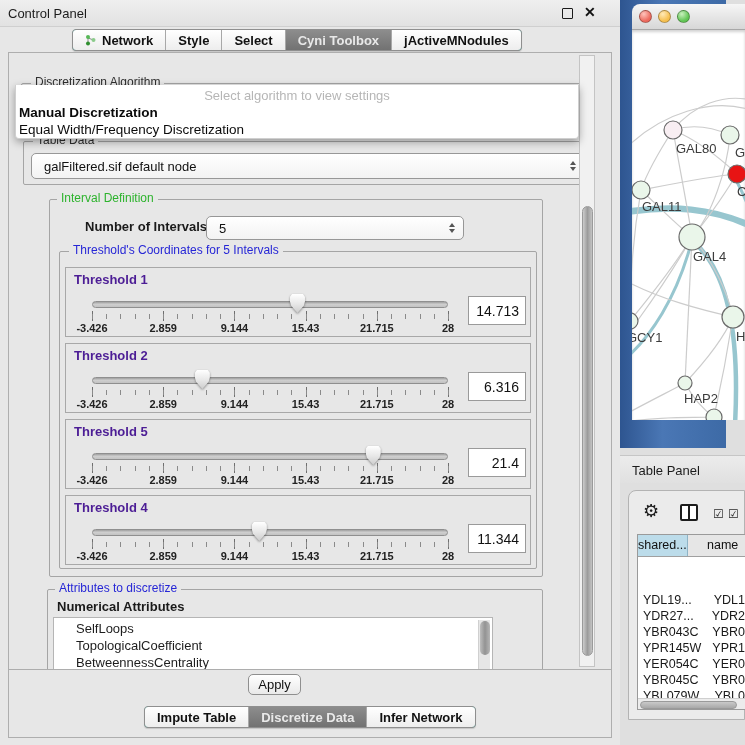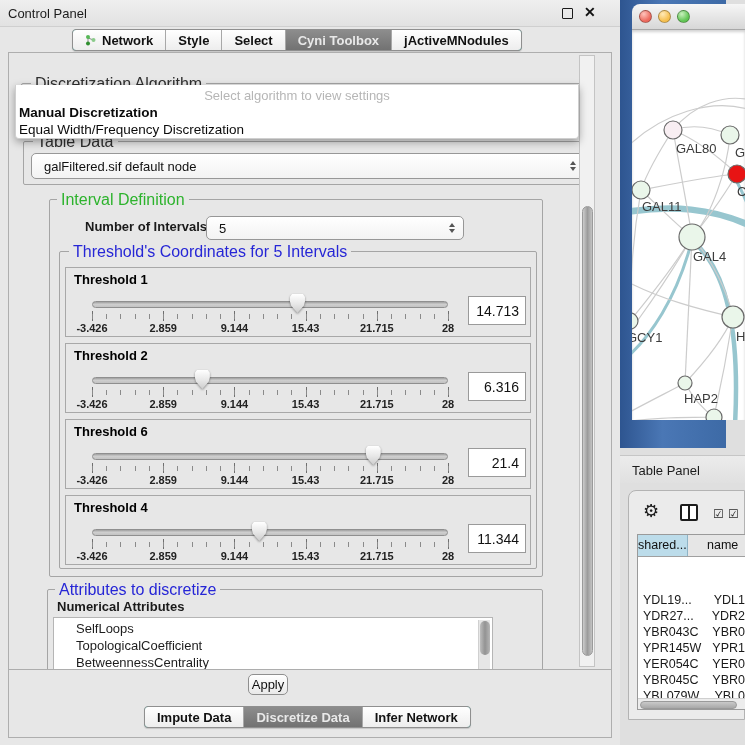--- a/index.html
+++ b/index.html
@@ -21,21 +21,21 @@
   .seg.sel { background:linear-gradient(#8d8d8d,#727272); color:#e9e9e9; }
   .top-pill { left:72px; top:29px; height:22px; }
   .bottom-pill { height:22px; }
 
   
   .content { position:absolute; left:8px; top:52px; width:604px; height:686px; border:1px solid #aeaeae; background:#e7e7e7; }
   .scrollview { position:absolute; left:0; top:0; width:602px; height:616px; overflow:hidden; }
 
   
   .group { position:absolute; border:1px solid #a5a5a5; border-radius:2px; }
-  .gtitle { position:absolute; font-size:16px; background:#e7e7e7; padding:0 4px; white-space:nowrap; z-index:2; }
+  .gtitle { position:absolute; font-size:12px; background:#e7e7e7; padding:0 4px; white-space:nowrap; z-index:2; }
   .gtitle.green { color:var(--group-title-green); }
   .gtitle.blue  { color:var(--group-title-blue); }
   .gtitle.dark  { color:#2f2f2f; }
 
   
   .combo { position:absolute; background:linear-gradient(#ffffff,#f3f3f3); border:1px solid #979797; border-radius:5px; font-size:13px; display:flex; align-items:center; }
   .combo .val { padding-left:12px; color:#111; }
   .combo .stepper { position:absolute; right:8px; top:50%; transform:translateY(-50%); display:flex; flex-direction:column; gap:2px; }
   .arr-up { width:0; height:0; border-left:3.5px solid transparent; border-right:3.5px solid transparent; border-bottom:4.5px solid #555; }
   .arr-dn { width:0; height:0; border-left:3.5px solid transparent; border-right:3.5px solid transparent; border-top:4.5px solid #555; }
@@ -43,21 +43,21 @@
 
   
   .popup { position:absolute; left:6px; top:32px; width:564px; height:54px; background:#fff; border:1px solid #cfcfcf; border-top:none; border-radius:0 0 4px 4px; box-shadow:0 3px 8px rgba(0,0,0,.35); z-index:10; }
   .popup .hint { position:absolute; left:0; right:0; top:3px; text-align:center; color:#b6b6b6; font-size:13px; }
   .popup .opt { position:absolute; left:3px; right:3px; font-size:13.5px; color:#0b0b0b; white-space:nowrap; }
   .popup .opt.b { font-weight:700; top:20px; }
   .popup .opt.n { top:37px; }
 
   
   .th-row { position:absolute; left:56px; width:466px; height:70px; border:1px solid #a8a8a8; background:#e7e7e7; }
-  .th-title { position:absolute; left:8px; top:4px; font-size:13px; font-weight:700; color:#000000; }
+  .th-title { position:absolute; left:8px; top:4px; font-size:13px; font-weight:700; color:#4c1d95; }
   .track { position:absolute; left:26px; top:33px; width:356px; height:7px; border-radius:4px; background:linear-gradient(#9f9f9f,#cfcfcf 45%,#c2c2c2); border:1px solid #8f8f8f; }
   .thumb { position:absolute; top:26px; width:15px; height:19px; filter:drop-shadow(0 1px 1px rgba(0,0,0,.4)); z-index:1; }
   .thumb::before { content:""; display:block; width:15px; height:19px; clip-path:polygon(50% 100%, 8% 62%, 0 40%, 0 14%, 14% 0, 86% 0, 100% 14%, 100% 40%, 92% 62%); background:linear-gradient(#ffffff,#e6e6e6 55%,#cdcdcd); }
   .ticks { position:absolute; left:26px; top:43px; width:357px; height:10px;
     background:
       repeating-linear-gradient(90deg,#8a8a8a 0,#8a8a8a 1px,transparent 1px,transparent 14.24px) 0 3px / 357px 5px no-repeat,
       repeating-linear-gradient(90deg,#6f6f6f 0,#6f6f6f 1px,transparent 1px,transparent 71.2px) 0 0 / 357px 10px no-repeat; }
   .scale { position:absolute; left:26px; top:54px; width:356px; height:13px; }
   .scale span { position:absolute; transform:translateX(-50%); font-size:11px; font-weight:600; color:#222; white-space:nowrap; }
   .th-field { position:absolute; left:402px; top:28px; width:58px; height:29px; border:1px solid #9a9a9a; background:#fff; font-family:"Liberation Sans",sans-serif; font-size:14px; text-align:right; padding-right:6px; color:#111; }
@@ -67,21 +67,21 @@
   .list-item { padding-left:22px; font-size:13px; line-height:17px; color:#1d1d1d; }
   .list-inner { padding-top:2px; }
   .list-vscroll { position:absolute; right:2px; top:2px; width:12px; height:84px; background:#e6e6e6; border-left:1px solid #d0d0d0; }
   .list-vthumb { position:absolute; left:1px; top:1px; width:10px; height:34px; border-radius:5px; background:linear-gradient(90deg,#bdbdbd,#939393,#b5b5b5); }
 
   
   .main-vscroll { position:absolute; left:570px; top:2px; width:16px; height:612px; background:#f1f1f1; border:1px solid #c4c4c4; }
   .main-vthumb { position:absolute; left:1.5px; top:150px; width:11px; height:450px; border-radius:6px; background:linear-gradient(90deg,#cccccc,#9c9c9c 50%,#c3c3c3); border:1px solid #9a9a9a; }
 
   .bottom-sep { position:absolute; left:0; top:616px; width:602px; border-top:1px solid #adadad; }
-  .apply-btn { position:absolute; left:239px; top:621px; width:40px; height:21px; border:1px solid #8f8f8f; border-radius:5px; background:linear-gradient(#ffffff,#e9e9e9); font-family:"Liberation Sans",sans-serif; font-size:13px; color:#111; }
+  .apply-btn { position:absolute; left:239px; top:621px; width:53px; height:21px; border:1px solid #8f8f8f; border-radius:5px; background:linear-gradient(#ffffff,#e9e9e9); font-family:"Liberation Sans",sans-serif; font-size:13px; color:#111; }
 
   
   .net-window { position:absolute; left:620px; top:0; width:106px; height:448px; background:linear-gradient(90deg,#2e5590,#4a77b5 40%,var(--window-frame-blue)); }
   .net-titlebar { position:absolute; left:12px; top:4px; width:113px; height:26px; background:linear-gradient(#f6f6f6,#d7d7d7); border-radius:8px 0 0 0; border-bottom:1px solid #a8a8a8; }
   .light { position:absolute; top:6px; width:13px; height:13px; border-radius:50%; border:1px solid rgba(0,0,0,.3); }
   .light.r { left:7px;  background:radial-gradient(circle at 35% 28%, #ffc4bc, var(--light-red) 65%); }
   .light.y { left:26px; background:radial-gradient(circle at 35% 28%, #ffe9b8, var(--light-yellow) 65%); }
   .light.g { left:45px; background:radial-gradient(circle at 35% 28%, #c8f0bd, var(--light-green) 65%); }
   .net-canvas { position:absolute; left:12px; top:30px; width:113px; height:390px; background:#fff; overflow:hidden; box-shadow:inset 0 2px 3px rgba(0,0,0,.18); }
   .net-canvas svg { display:block; }
@@ -219,21 +219,21 @@
               <span style="left: 20%;">2.859</span>
               <span style="left: 40%;">9.144</span>
               <span style="left: 60%;">15.43</span>
               <span style="left: 80%;">21.715</span>
               <span style="left: 100%;">28</span>
             </div>
           <input class="th-field" value="6.316" style="">
         </div>
 
         <div class="th-row" style="top:366px;">
-          <div class="th-title">Threshold 6</div>
+          <div class="th-title">Threshold 5</div>
           <div class="track"></div>
           <div class="thumb" style="left: 299.734px;"></div>
           <div class="ticks"></div>
           <div class="scale">
               <span style="left: 0%;">-3.426</span>
               <span style="left: 20%;">2.859</span>
               <span style="left: 40%;">9.144</span>
               <span style="left: 60%;">15.43</span>
               <span style="left: 80%;">21.715</span>
               <span style="left: 100%;">28</span>
@@ -274,21 +274,21 @@
         <div class="main-vscroll">
             <div class="main-vthumb"></div>
           </div>
       </div>
 
       <div class="bottom-sep"></div>
       <button class="apply-btn">Apply</button>
 
       <nav class="pill bottom-pill" style="left:135px; top:653px;">
         <div class="seg">
-            <span>Impute Data</span>
+            <span>Impute Table</span>
           </div>
         <div class="seg sel">
             <span>Discretize Data</span>
           </div>
         <div class="seg">
             <span>Infer Network</span>
           </div>
       </nav>
     </div>
   </section>

